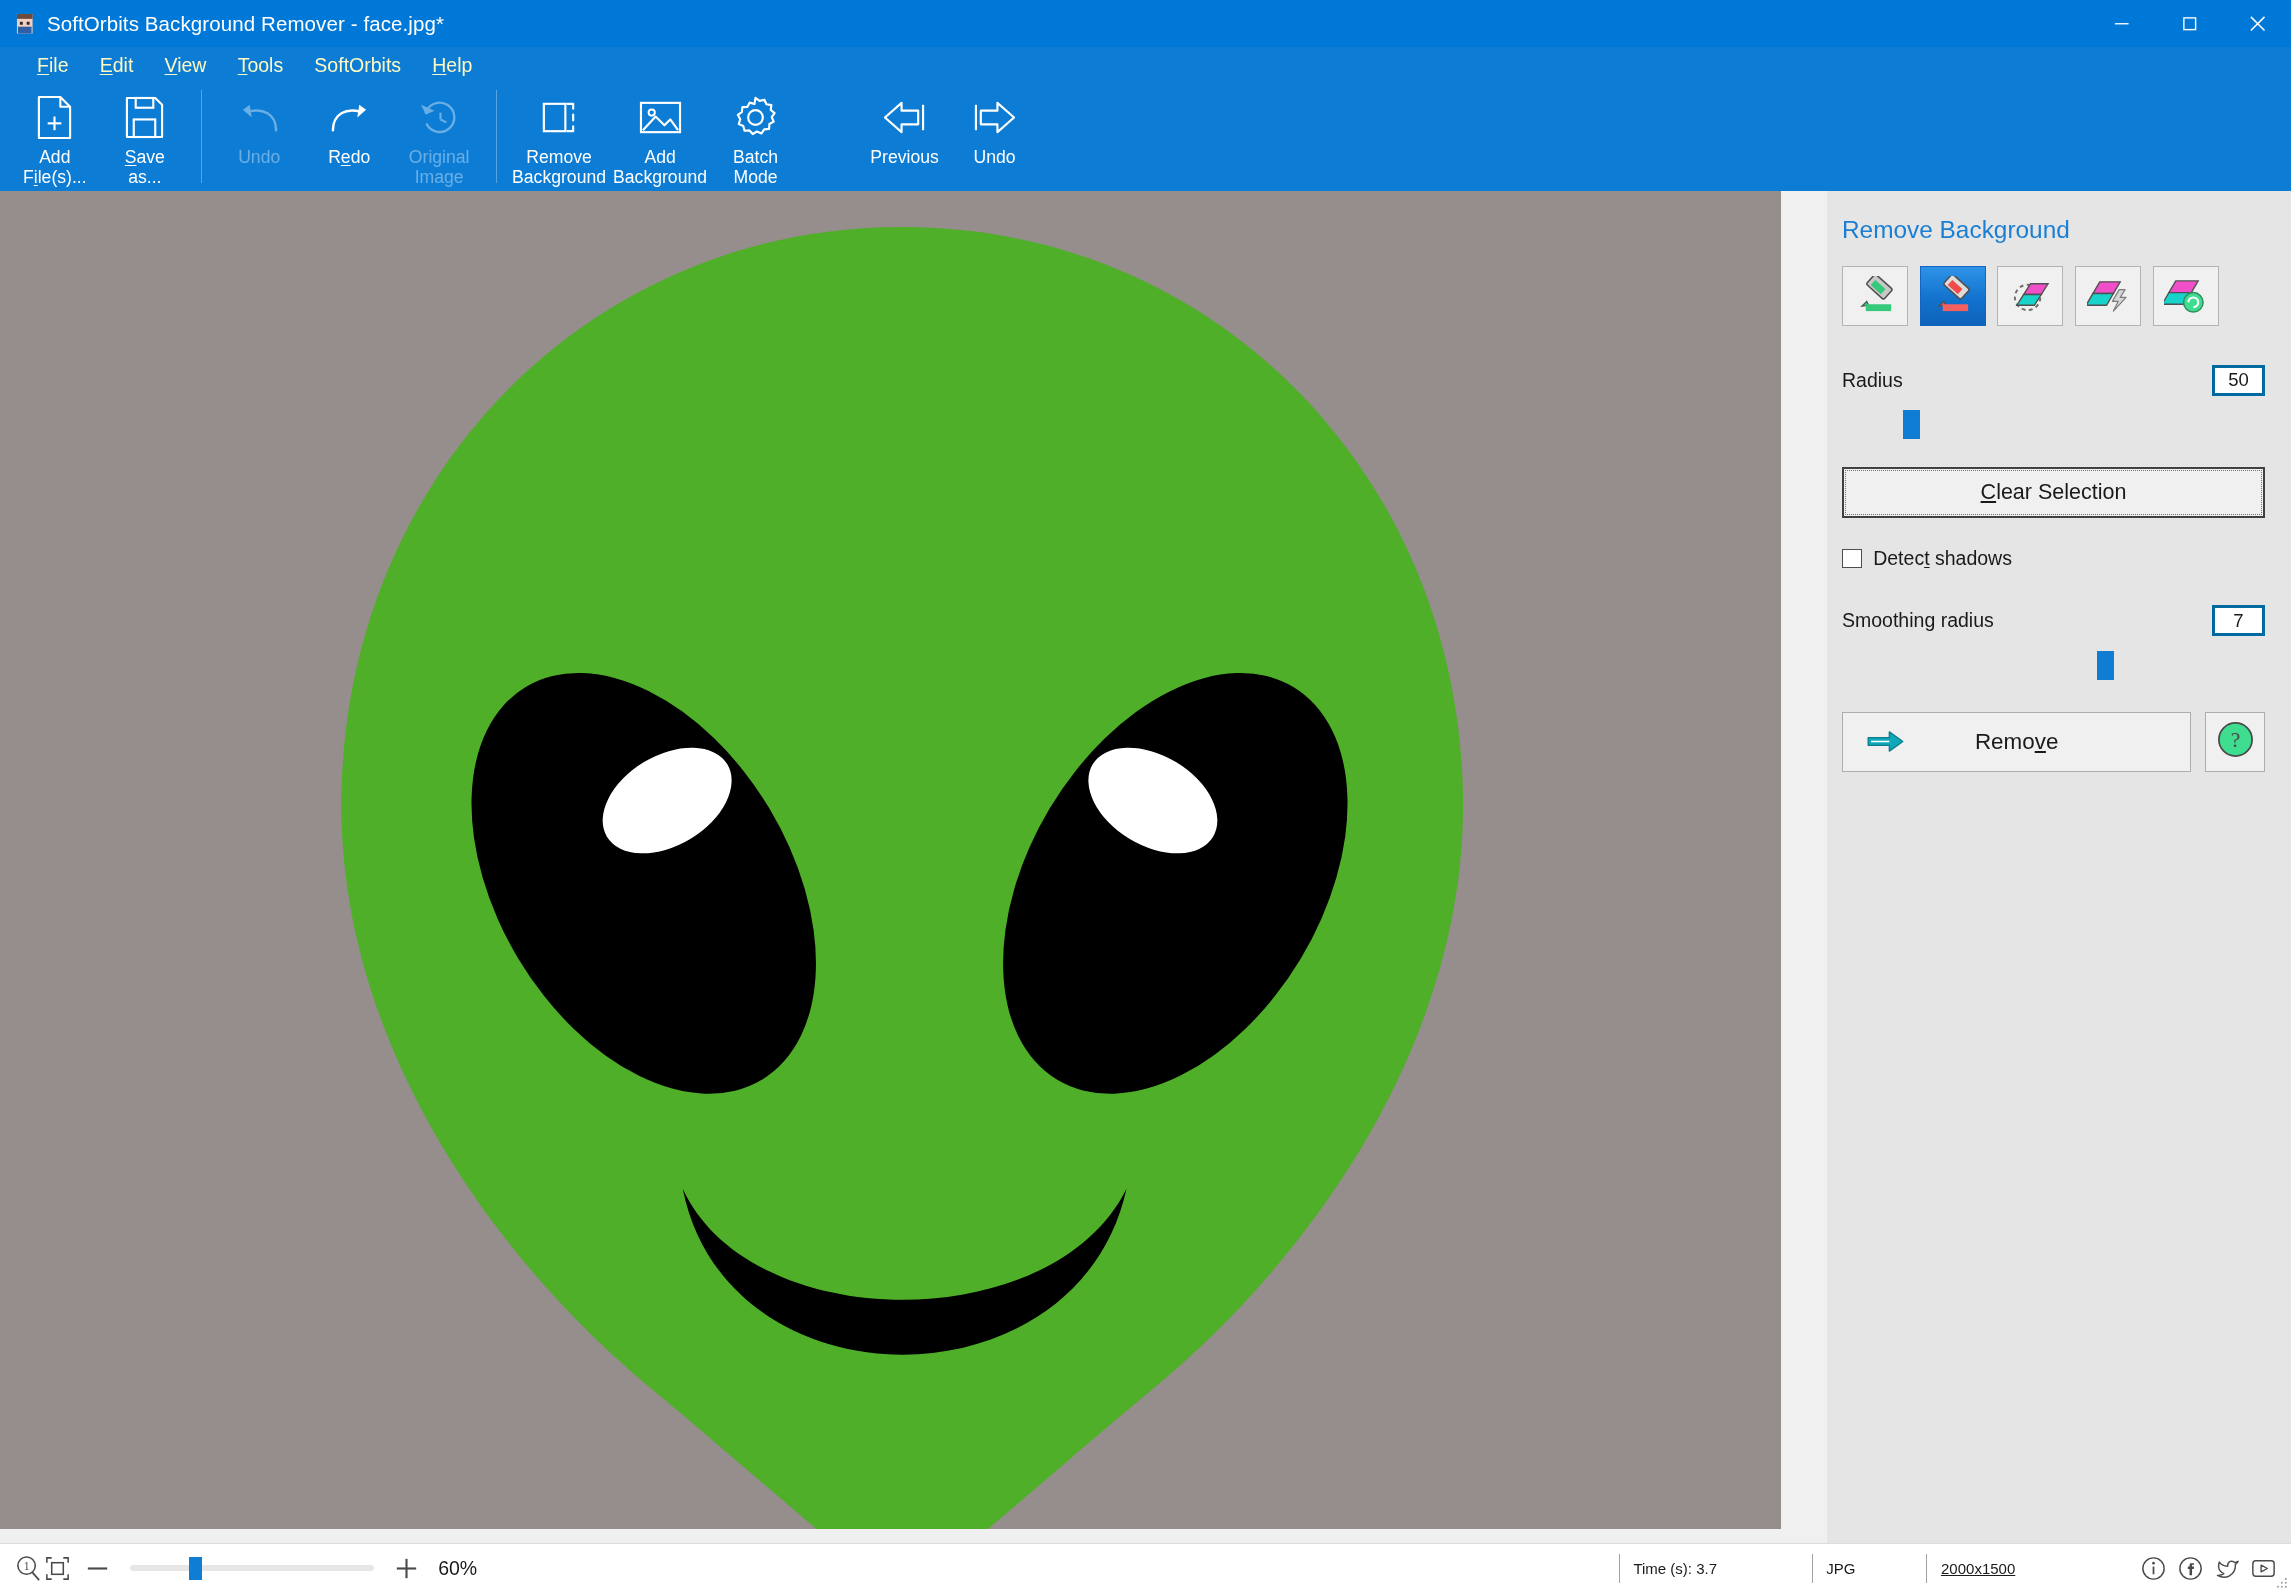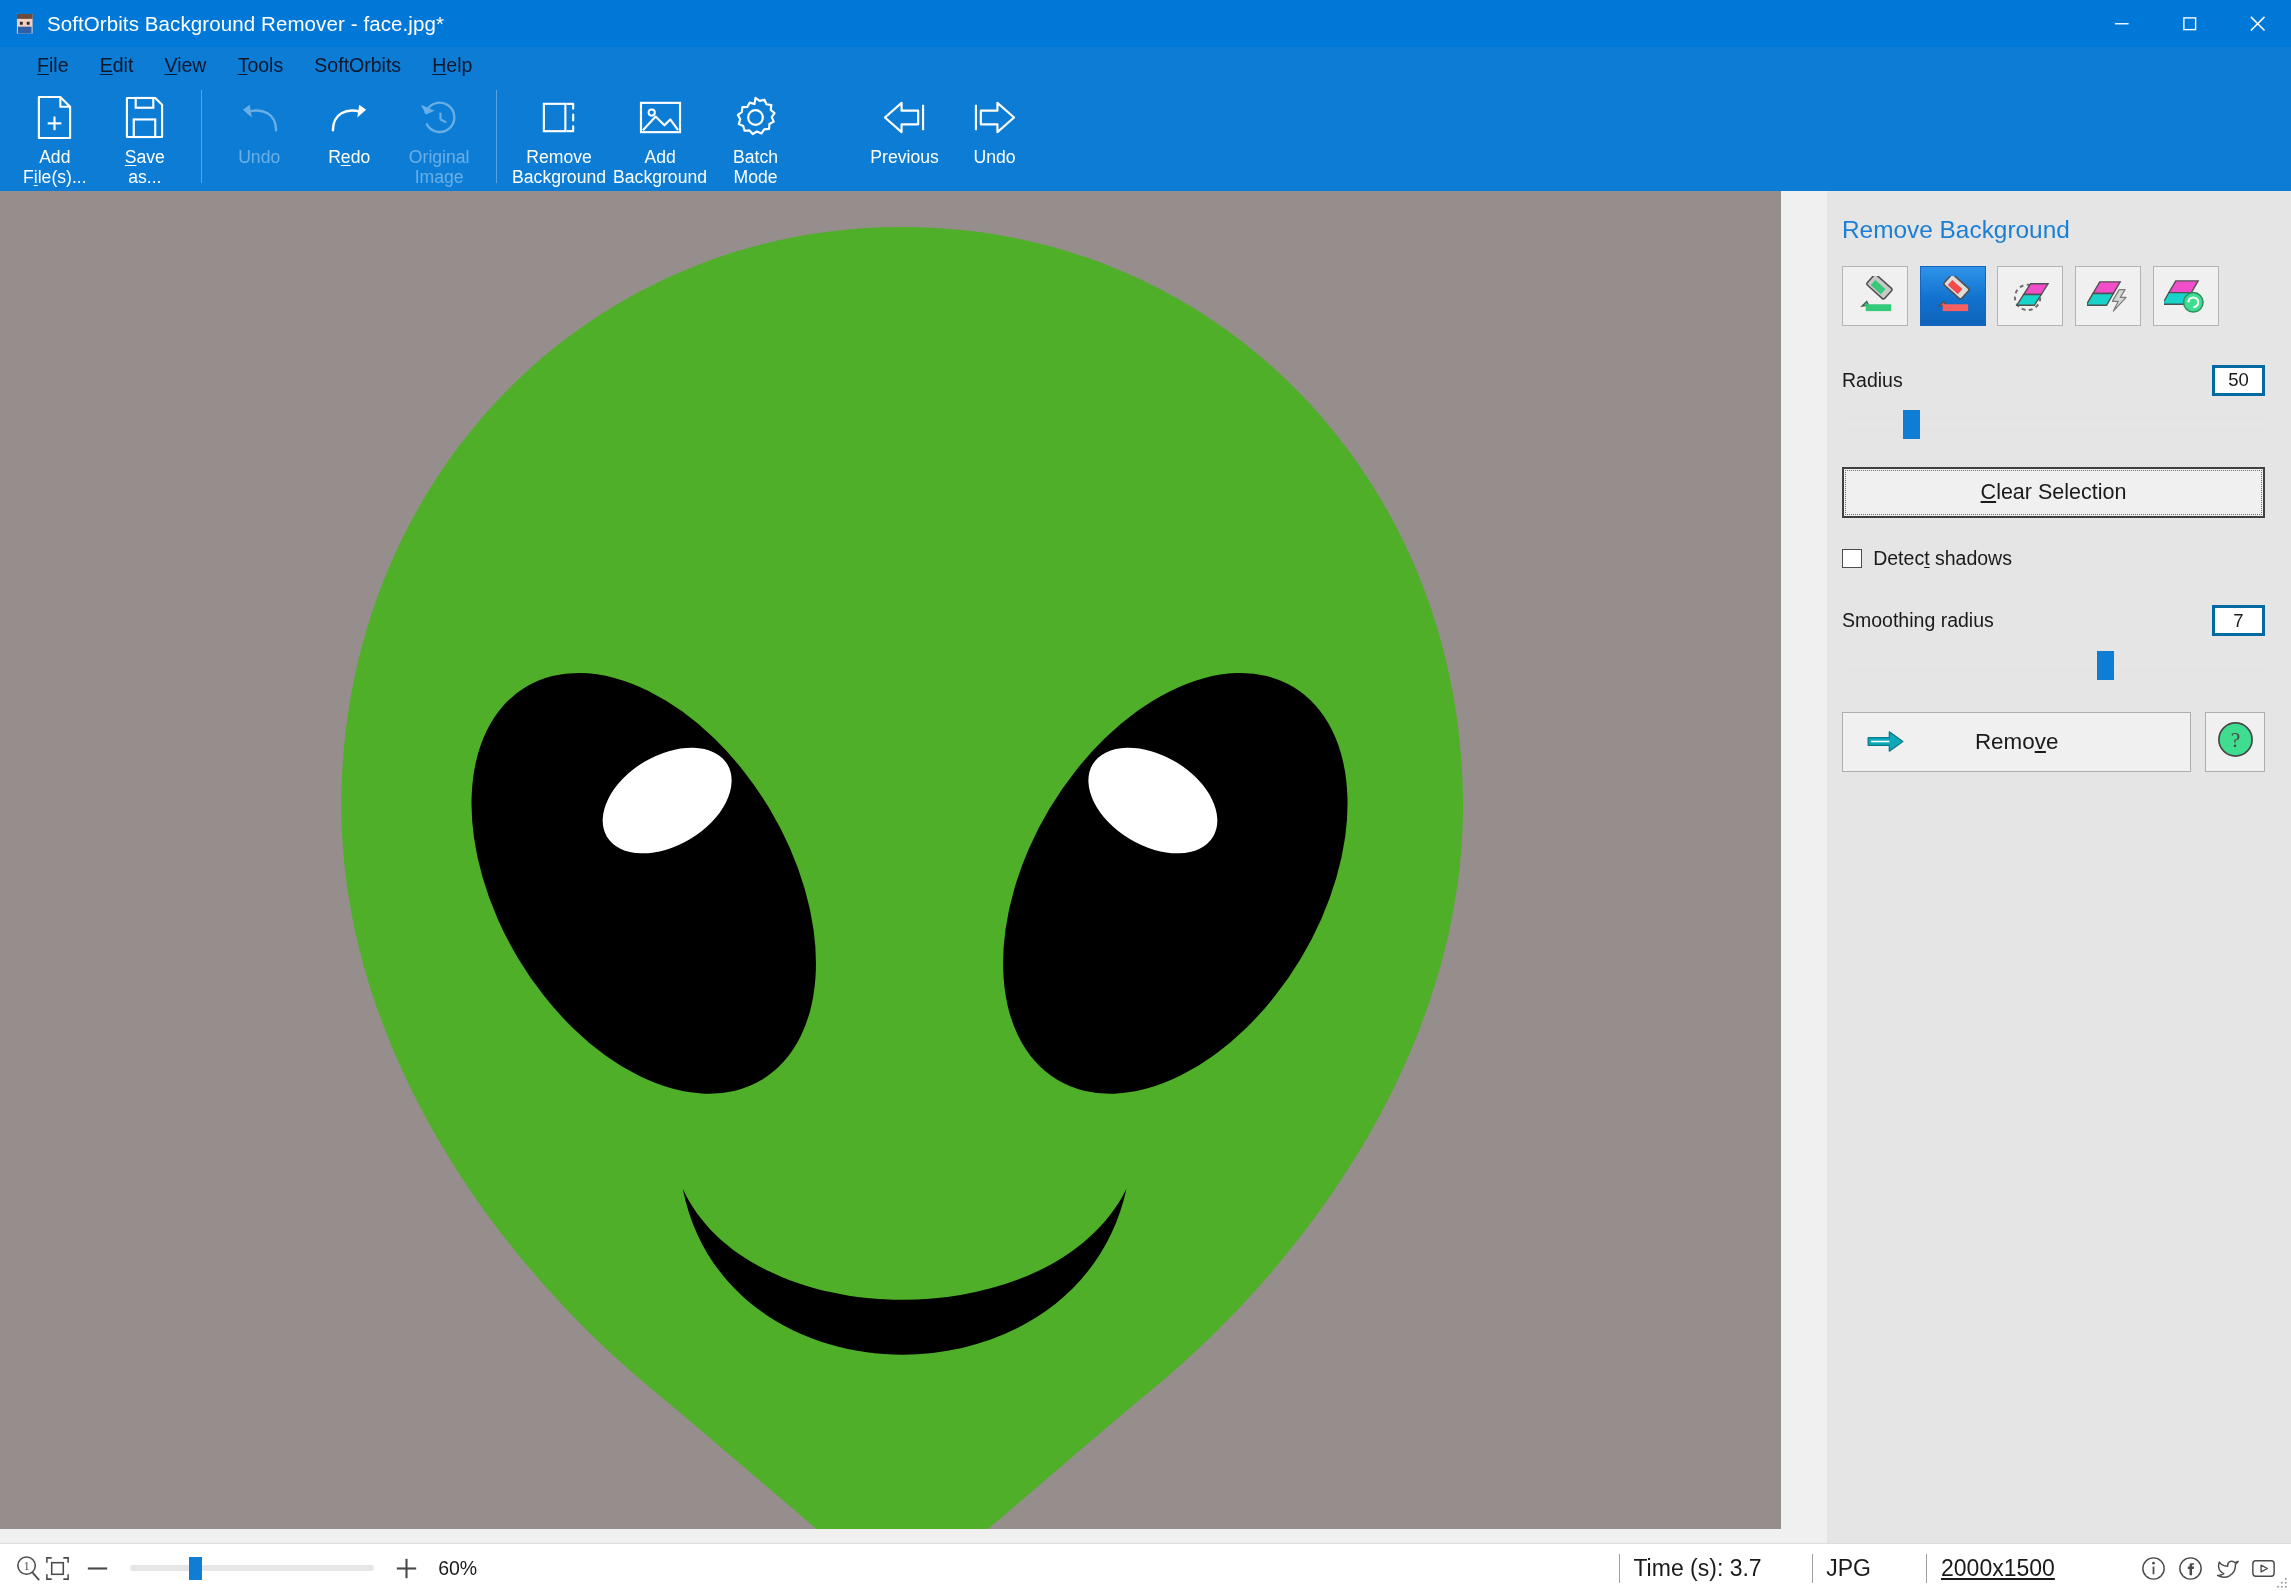--- a/index.html
+++ b/index.html
@@ -48,21 +48,21 @@
 
   
   .menubar {
     height: 37px;
     background: #0C7CD5;
     display: flex; align-items: center;
     flex: 0 0 37px;
     padding-left: 21.5px;
   }
   .menu-item {
-    color: #0f172a;
+    color: #fef9c3;
     font-size: 19.5px;
     padding: 0 15.6px;
     white-space: nowrap;
   }
   .menu-item u { text-decoration: underline; text-underline-offset: 2px; }
 
   
   .ribbon {
     background: #0C7CD5;
     flex: 0 0 107px;
@@ -233,21 +233,21 @@
     font-size: 19.5px; color: #1A1A1A; margin-left: 17.6px;
   }
   .sb-right {
     position: absolute; right: 13.7px; top: 0; height: 49px;
     display: flex; align-items: center;
   }
   .sb-cell {
     border-left: 1px solid #A0A0A0;
     padding-left: 13.7px;
     margin-right: 7.8px;
-    font-size: 23px; color: #1A1A1A;
+    font-size: 15px; color: #1A1A1A;
     height: 29px; display: flex; align-items: center;
     white-space: nowrap;
   }
   .sb-cell.w1 { width: 185px; }
   .sb-cell.w2 { width: 107px; }
   .sb-cell.w3 { width: 195px; text-decoration: underline; }
   .social { display: flex; align-items: center; gap: 7.8px; margin-left: 9.8px; }
   .grip {
     position: absolute; right: 2.9px; bottom: 2.9px;
     width: 13.7px; height: 13.7px;

